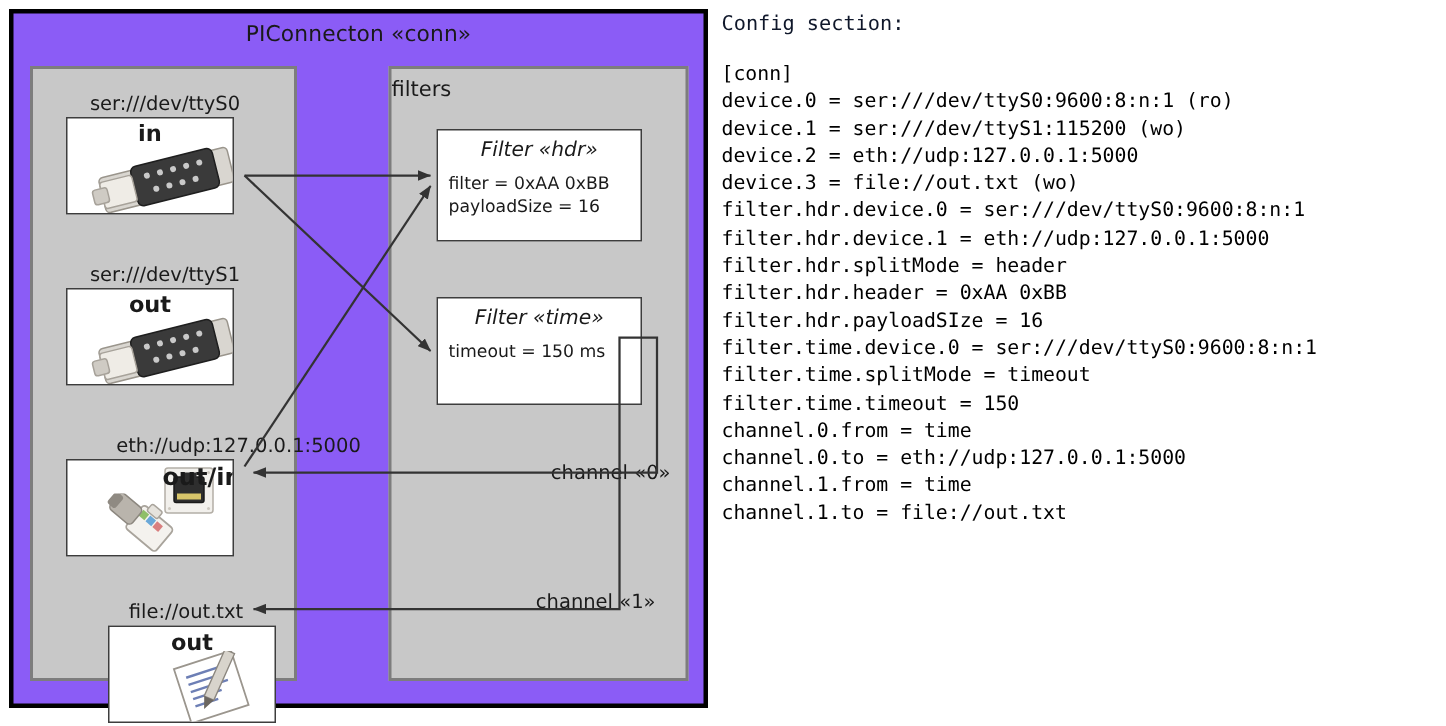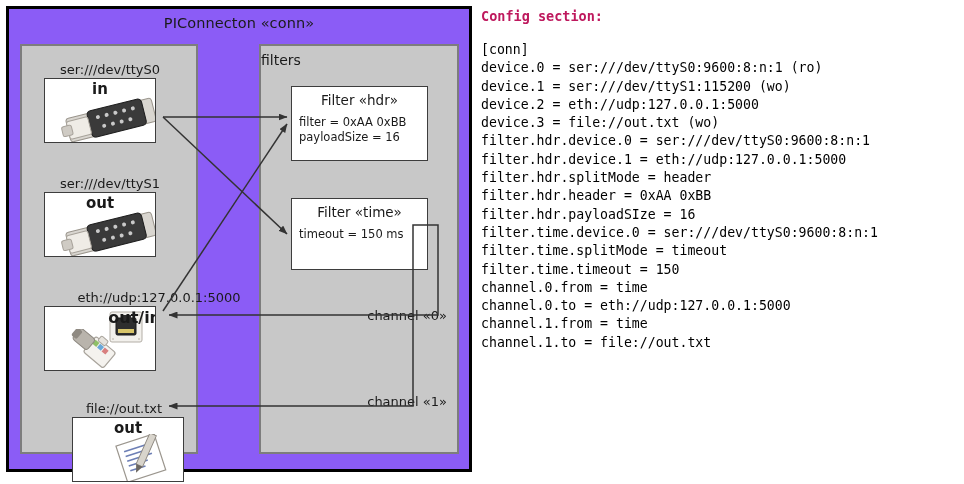--- a/index.html
+++ b/index.html
@@ -114,20 +114,21 @@
     background: #ffffff;
     border: 1.6px solid #3d3d3d;
     box-sizing: border-box;
   }
   .filter-title {
     text-align: center;
     font-size: 13.5px;
     color: #1a1a1a;
     margin-top: 5px;
     margin-bottom: 7px;
+    font-style: italic;
   }
   .filter-attr {
     font-size: 11.5px;
     color: #1a1a1a;
     padding-left: 7px;
     line-height: 15px;
   }
   #filter-hdr { top: 40px; height: 75px; }
   #filter-time { top: 152px; height: 72px; }
 
@@ -151,22 +152,22 @@
   
   #config-panel {
     position: absolute;
     left: 481px;
     top: 8px;
     width: 478px;
   }
   #config-heading {
     font-family: "DejaVu Sans Mono", monospace;
     font-size: 13.5px;
-    font-weight: bold;
-    color: #be185d;
+    font-weight: normal;
+    color: #0f172a;
     margin-bottom: 17px;
   }
   #config-lines {
     font-family: "DejaVu Sans Mono", monospace;
     font-size: 13.2px;
     line-height: 18.3px;
     color: #000000;
     white-space: pre;
   }
 </style>
@@ -302,21 +303,21 @@
       <div class="filter-attr">filter = 0xAA 0xBB</div>
       <div class="filter-attr">payloadSize = 16</div>
     </div>
 
     <div class="filter-box" id="filter-time">
       <div class="filter-title">Filter «time»</div>
       <div class="filter-attr">timeout = 150 ms</div>
     </div>
 
     <div class="channel-label" style="right:10px; top:262px;">channel «0»</div>
-    <div class="channel-label" style="right:10px; top:348px;">channel «1»</div>
+    <div class="channel-label" style="right:20px; top:348px;">channel «1»</div>
   </div>
 
   <svg id="connector-layer">
     <defs>
       <marker id="arrowhead" markerWidth="9" markerHeight="7" refX="8.5" refY="3.5" orient="auto" markerUnits="userSpaceOnUse">
         <polygon points="0 0, 9 3.5, 0 7" fill="#333333"></polygon>
       </marker>
     </defs>
 
     <line x1="154" y1="108" x2="278" y2="108" stroke="#333333" stroke-width="1.5" marker-end="url(#arrowhead)"></line>

